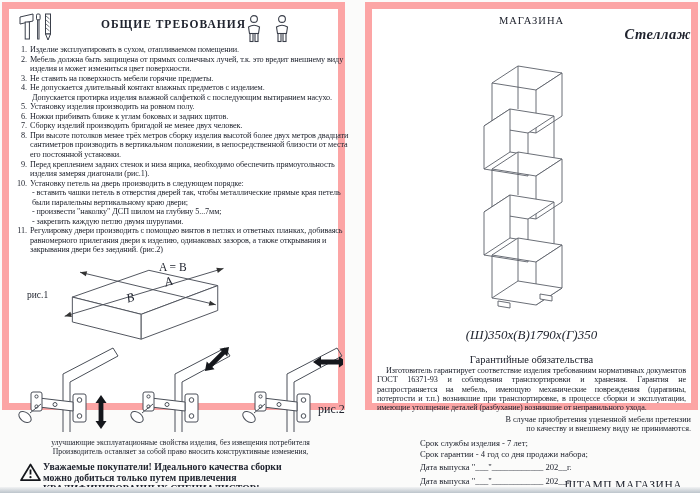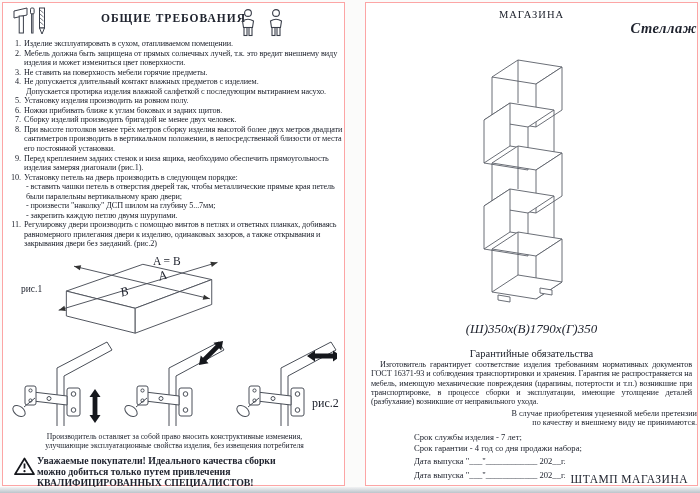--- a/index.html
+++ b/index.html
@@ -1,20 +1,20 @@
 <!DOCTYPE html>
 <html><head>
 <meta charset="utf-8">
 <style>
   * { margin:0; padding:0; box-sizing:border-box; }
   html,body { width:700px; height:493px; overflow:hidden; background:#fbfbfa;
               font-family:"Liberation Serif","DejaVu Serif",serif; color:#20242f; }
   .page-edge { position:absolute; left:0; bottom:0; width:700px; height:6px;
                background:linear-gradient(#f2f3f4,#bcc4cb); }
-  .panel { position:absolute; top:2px; height:484px; border:1px solid #fca5a5; background:#fff; }
+  .panel { position:absolute; top:2px; height:408px; border:7px solid #fca5a5; background:#fff; }
   #left-panel  { left:2px;   width:343px; }
   #right-panel { left:365px; width:333px; }
 
   
   .lp-title { position:absolute; top:9px; left:0; width:100%; text-align:center;
               font-weight:bold; font-size:11.5px; letter-spacing:1px; }
   .tools  { position:absolute; left:9px;  top:3px; }
   .people { position:absolute; left:235px; top:5px; }
   .list { position:absolute; left:4px; top:36px; width:337px; height:212px; overflow:hidden;
           font-size:8.2px; line-height:9.55px; letter-spacing:-0.1px; }
@@ -147,22 +147,22 @@
         <use href="#dblarrow" transform="translate(92,19) rotate(45)"></use>
       </g>
     <g transform="translate(224,0)">
         <use href="#hingeunit"></use>
         <use href="#dblarrow" transform="translate(93,22) rotate(90)"></use>
       </g>
   </svg>
   <div class="fig2-lab">рис.2</div>
 
   <div class="mnote">
+    <div>улучшающие эксплуатационные свойства изделия, без извещения потребителя</div>
     <div>Производитель оставляет за собой право вносить конструктивные изменения,</div>
-    <div>улучшающие эксплуатационные свойства изделия, без извещения потребителя</div>
   </div>
 
   <svg class="warn-tri" width="21" height="19" viewBox="0 0 21 19">
     <polygon points="10.5,1.5 20,17.2 1,17.2" fill="none" stroke="#15171c" stroke-width="1.7" stroke-linejoin="round"></polygon>
     <line x1="10.5" y1="6.5" x2="10.5" y2="11.5" stroke="#15171c" stroke-width="1.8"></line>
     <circle cx="10.5" cy="14.2" r="1.1" fill="#15171c"></circle>
   </svg>
   <div class="warn-txt">
     <div>Уважаемые покупатели! Идеального качества сборки</div>
     <div>можно добиться только путем привлечения</div>

